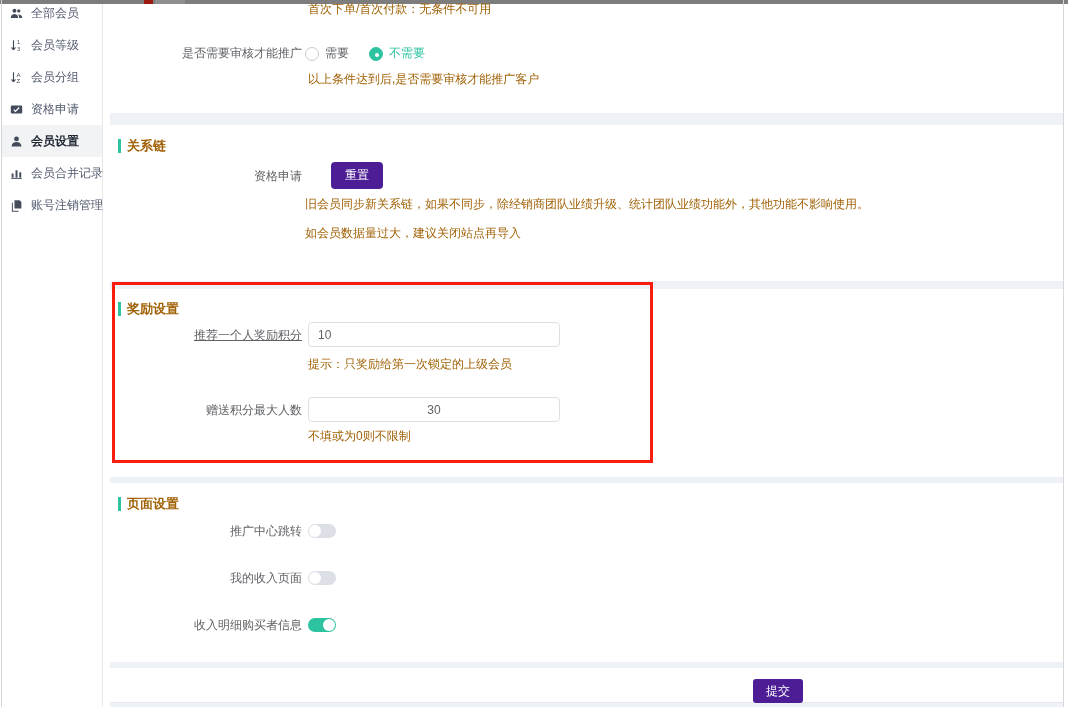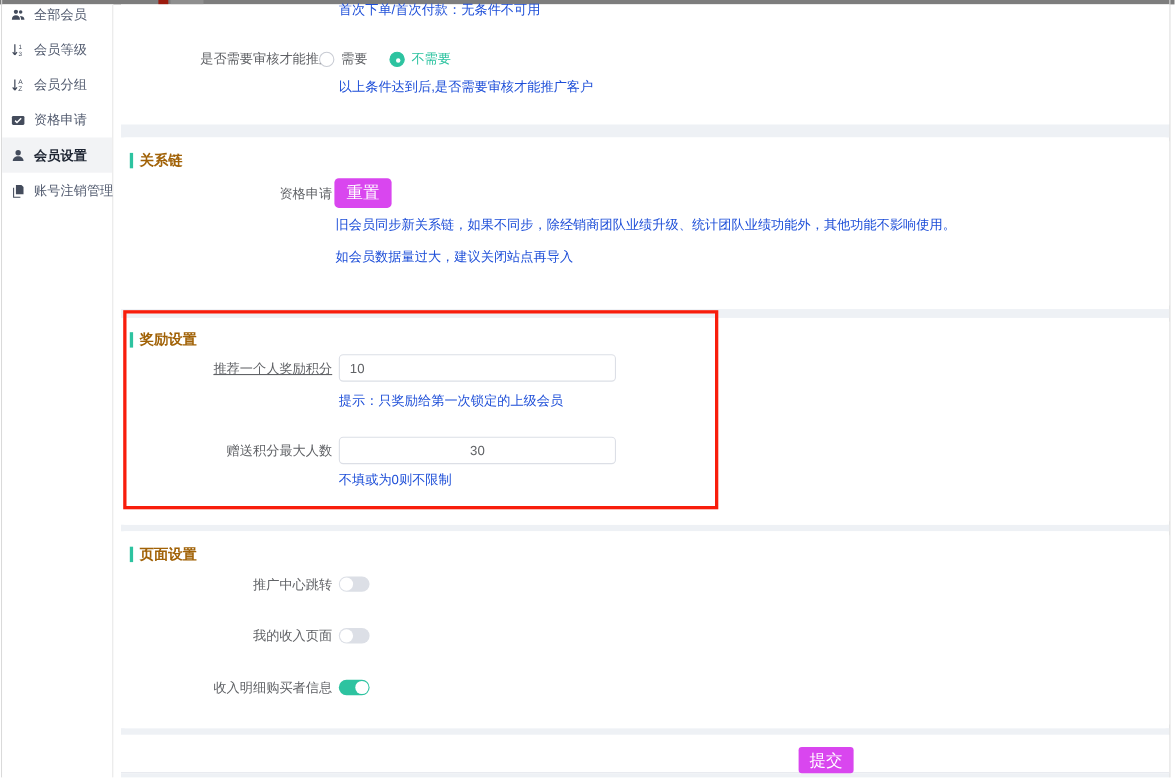--- a/index.html
+++ b/index.html
@@ -32,33 +32,33 @@
   .card3 { top:289px; height:188px; }
   .card4 { top:483px; height:179px; }
   .footer { position:absolute; left:110px; top:668px; width:953px; height:35px; background:#fff; border-bottom:1px solid #e4e7ed; }
   .band1 { top:113px; height:12px; } .band2 { top:281px; height:8px; }
   .band3 { top:477px; height:6px; } .band4 { top:662px; height:6px; }
   .band5 { top:703px; height:4px; }
 
   .sec-title { position:absolute; left:8px; display:flex; align-items:center; gap:6px; font-size:13px; font-weight:bold; color:#a16207; }
   .sec-bar { width:3px; height:14px; background:#2dc3a0; flex:none; }
   .f-label { position:absolute; left:0; width:192px; text-align:right; color:#606266; line-height:14px; }
-  .hint { position:absolute; color:#1d4ed8; line-height:12px; white-space:nowrap; }
-
-  
-  .radio-group { position:absolute; left:180px; top:41px; display:flex; align-items:flex-start; }
+  .hint { position:absolute; color:#a16207; line-height:12px; white-space:nowrap; }
+
+  
+  .radio-group { position:absolute; left:195px; top:41px; display:flex; align-items:flex-start; }
   .radio { display:flex; align-items:center; gap:6px; margin-right:20px; cursor:pointer; }
   .radio-circle { width:14px; height:14px; border-radius:50%; border:1px solid #c9ccd4; background:#fff; position:relative; flex:none; }
   .radio.checked .radio-circle { background:#2dc3a0; border-color:#2dc3a0; }
   .radio.checked .radio-circle::after { content:""; position:absolute; left:5px; top:5px; width:4px; height:4px; border-radius:50%; background:#fff; }
   .radio-label { color:#606266; }
   .radio.checked .radio-label { color:#2dc3a0; }
 
   
-  .btn { position:absolute; background:#d946ef; color:#fff; border:none; border-radius:4px; font-size:15px; font-family:inherit; cursor:pointer; }
+  .btn { position:absolute; background:#4c1d95; color:#fff; border:none; border-radius:4px; font-size:12px; font-family:inherit; cursor:pointer;margin-left:27px; }
   .reset-btn { left:194px; top:37px; width:52px; height:27px; }
   .submit-btn { left:616px; top:11px; width:50px; height:24px; border-radius:3px; }
 
   
   .num-input { position:absolute; left:198px; width:252px; height:25px; border:1px solid #dcdfe6; border-radius:4px; padding:0 9px; font-size:12px; color:#606266; font-family:inherit; outline:none; background:#fff; }
 
   
   .toggle { position:absolute; left:198px; width:28px; height:14px; border-radius:7px; background:#dcdfe6; cursor:pointer; }
   .toggle::after { content:""; position:absolute; top:1px; left:1px; width:12px; height:12px; border-radius:50%; background:#fff; }
   .toggle.on { background:#2dc3a0; }
@@ -124,20 +124,31 @@
         <svg viewBox="0 0 16 16" fill="currentColor">
             <circle cx="8" cy="4.8" r="3"></circle>
             <path d="M2 14v-.4c0-3 2.7-5 6-5s6 2 6 5v.4H2z"></path>
           </svg>
       </span>
       <span>会员设置</span>
     </div>
     <div class="side-item">
       <span class="side-icon">
         <svg viewBox="0 0 16 16" fill="currentColor">
+            <rect x="2" y="8" width="2.4" height="5"></rect>
+            <rect x="6.8" y="4" width="2.4" height="9"></rect>
+            <rect x="11.4" y="6.5" width="2.4" height="6.5"></rect>
+            <rect x="1.5" y="13.4" width="13" height="1.2"></rect>
+          </svg>
+      </span>
+      <span>会员合并记录</span>
+    </div>
+    <div class="side-item">
+      <span class="side-icon">
+        <svg viewBox="0 0 16 16" fill="currentColor">
             <path d="M5.5 1.5h6.2L14 3.8v8H5.5v-10.3z"></path>
             <path d="M3.5 4.5v10h7v1.2H2.3V4.5h1.2z"></path>
           </svg>
       </span>
       <span>账号注销管理</span>
     </div>
   </aside>
 
   <div class="band band1"></div>
   <div class="band band2"></div>

